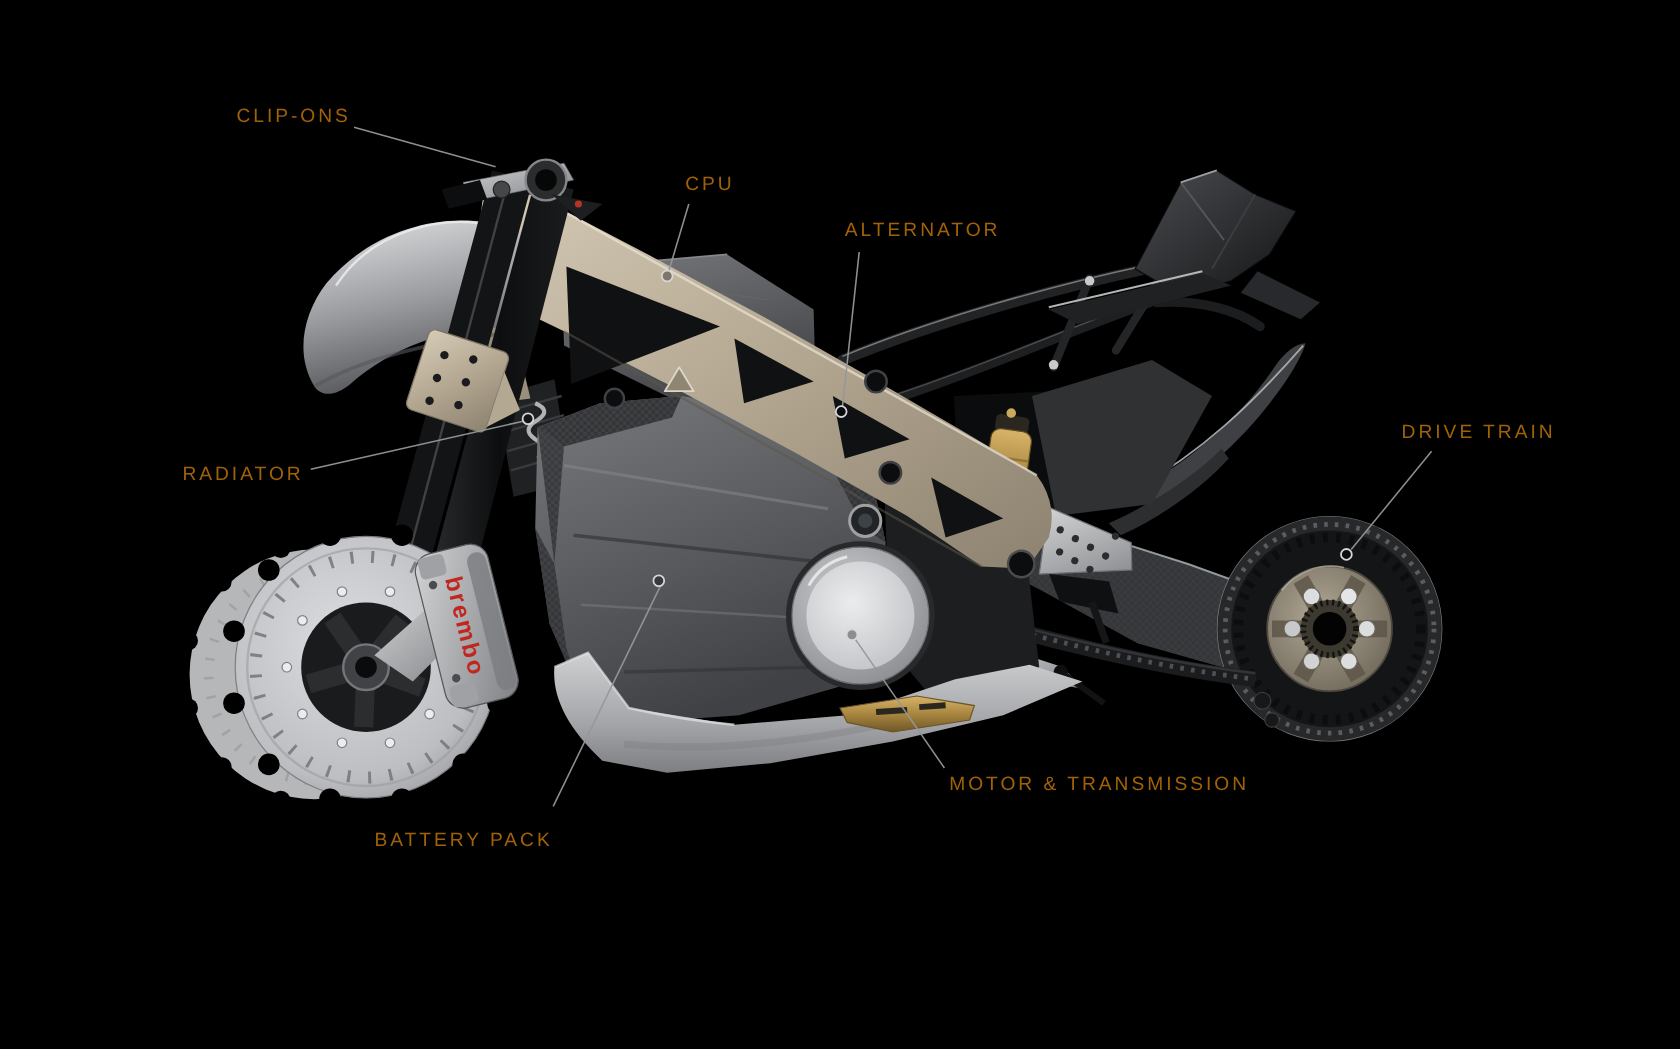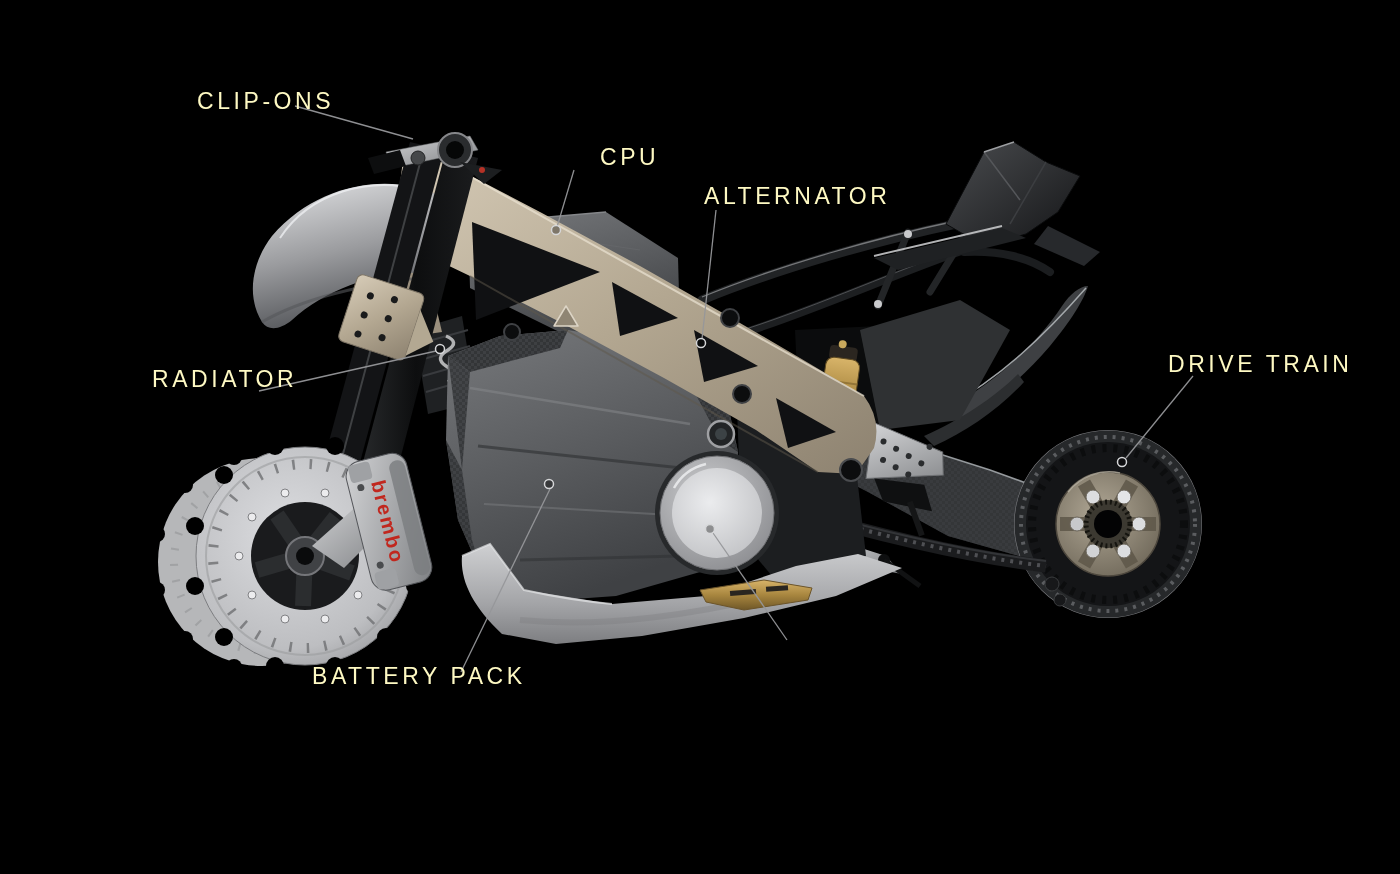--- a/index.html
+++ b/index.html
@@ -1,19 +1,19 @@
 <!DOCTYPE html>
 <html><head>
 <meta charset="utf-8">
 <style>
   html,body{margin:0;padding:0;background:#000;}
   .stage{position:relative;width:1400px;height:874px;background:#000;overflow:hidden;
          font-family:"Liberation Sans","DejaVu Sans",sans-serif;}
   .stage svg{position:absolute;inset:0;}
-  .label{position:absolute;color:#fef9c3;font-size:23px;font-weight:500;
+  .label{position:absolute;color:#a16207;font-size:16px;font-weight:500;
          letter-spacing:.155em;white-space:nowrap;line-height:1.1;
          text-transform:uppercase;}
 </style>
 </head>
 <body>
 
 <div class="stage">
 
   <svg width="1400" height="874" viewBox="0 0 1400 874">
     <defs>
@@ -356,19 +356,20 @@
       <circle cx="556" cy="230" r="4.5"></circle>
       <circle cx="701" cy="343" r="4.5"></circle>
       <circle cx="1122" cy="462" r="4.5"></circle>
       <circle cx="440" cy="349" r="4.5"></circle>
       <circle cx="549" cy="484" r="4.5"></circle>
       <circle cx="710" cy="529" r="4.5"></circle>
     </g>
   </svg>
 
   <div class="label" style="left:197px;top:89px">CLIP-ONS</div>
-  <div class="label" style="left:600px;top:145px">CPU</div>
+  <div class="label" style="left:571px;top:145px">CPU</div>
   <div class="label" style="left:704px;top:184px">ALTERNATOR</div>
   <div class="label" style="left:1168px;top:352px">DRIVE TRAIN</div>
-  <div class="label" style="left:152px;top:367px">RADIATOR</div>
-  <div class="label" style="left:312px;top:664px">BATTERY PACK</div>
+  <div class="label" style="left:152px;top:387px">RADIATOR</div>
+  <div class="label" style="left:312px;top:692px">BATTERY PACK</div>
+  <div class="label" style="left:791px;top:645px">MOTOR &amp; TRANSMISSION</div>
 
 </div>
 
 </body></html>

